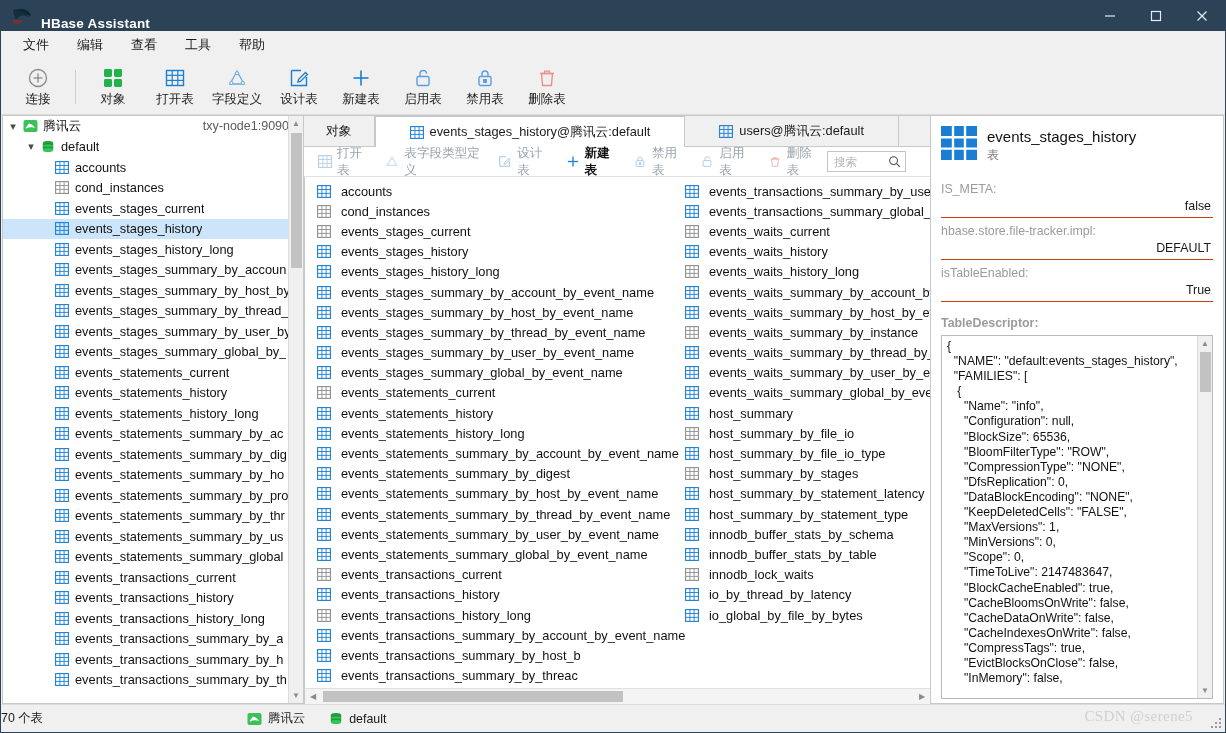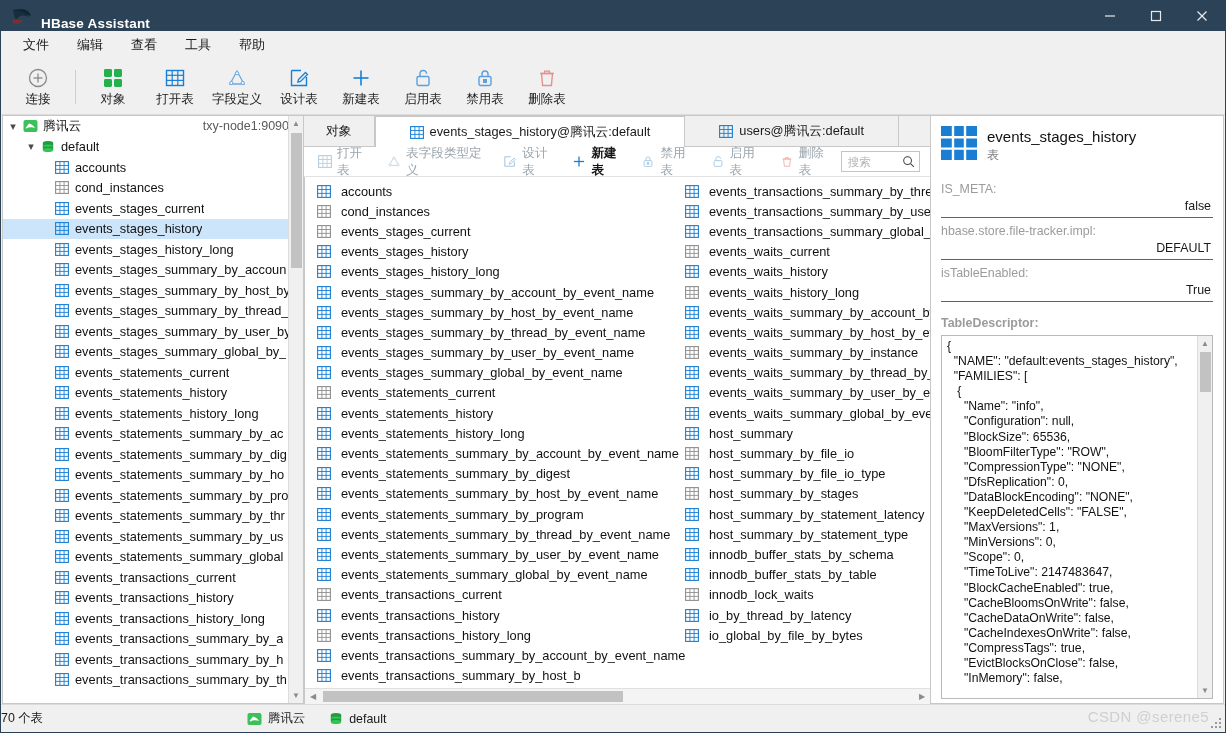--- a/index.html
+++ b/index.html
@@ -156,21 +156,21 @@
     padding-left: 6px;
     border-bottom: 1px solid #e2e2e2;
   }
   .lt-btn {
     display: flex; align-items: center; gap: 5px;
     padding: 3px 8px; font-size: 12.6px; color: #9aa5ad;
   }
   .lt-btn.enabled { color: #161616; font-weight: bold; }
   .lt-btn.dim { color: #9aa5ad; }
   .search-box {
-    margin-left: auto; margin-right: 10px;
+    margin-left: auto; margin-right: 24px;
     width: 84px; height: 21px;
     border: 1px solid #c4c4c4; background: #ffffff;
     display: flex; align-items: center; padding: 0 4px;
   }
   .search-box input {
     border: none; outline: none; width: 56px; font-size: 11.5px;
     color: #2b2b2b; font-family: inherit; background: transparent;
   }
   .search-box input::placeholder { color: #b4b4b4; }
 
@@ -263,22 +263,22 @@
     background: #f0f0f0;
     border-top: 1px solid #dcdcdc;
     display: flex; align-items: center;
     padding: 0 0; font-size: 12.4px; color: #1a1a1a;
     position: relative;
   }
   .st-left { }
   .st-conn { display: flex; align-items: center; gap: 6px; margin-left: 204px; }
   .st-db { display: flex; align-items: center; gap: 6px; margin-left: 24px; }
   .watermark {
-    position: absolute; right: 16px; top: 3px;
-    font-size: 15px; color: #cfcfcf; letter-spacing: .4px;
+    position: absolute; right: 32px; top: 3px;
+    font-size: 15px; color: #cfcfcf; letter-spacing: .4px; font-family: Liberation Serif, serif;
   }
   .resize-grip {
     position: absolute; right: 2px; bottom: 2px;
     width: 14px; height: 14px;
   }
   svg { display: block; }
 </style>
 </head>
 <body>
 
@@ -1090,32 +1090,20 @@
               <span class="li-ico">
                 <svg width="14" height="13" viewBox="0 0 14 13">
                   <rect x="0.6" y="0.6" width="12.8" height="11.8" fill="none" stroke="#1a7fd4" stroke-width="1.1"></rect>
                   <line x1="0.6" y1="4.5" x2="13.4" y2="4.5" stroke="#1a7fd4" stroke-width="0.9"></line>
                   <line x1="0.6" y1="8.4" x2="13.4" y2="8.4" stroke="#1a7fd4" stroke-width="0.9"></line>
                   <line x1="4.9" y1="0.6" x2="4.9" y2="12.4" stroke="#1a7fd4" stroke-width="0.9"></line>
                   <line x1="9.1" y1="0.6" x2="9.1" y2="12.4" stroke="#1a7fd4" stroke-width="0.9"></line>
                 </svg>
               </span>
               <span class="li-label">events_statements_summary_by_host_by_event_name</span>
-            </div>
-            <div class="list-item">
-              <span class="li-ico">
-                <svg width="14" height="13" viewBox="0 0 14 13">
-                  <rect x="0.6" y="0.6" width="12.8" height="11.8" fill="none" stroke="#1a7fd4" stroke-width="1.1"></rect>
-                  <line x1="0.6" y1="4.5" x2="13.4" y2="4.5" stroke="#1a7fd4" stroke-width="0.9"></line>
-                  <line x1="0.6" y1="8.4" x2="13.4" y2="8.4" stroke="#1a7fd4" stroke-width="0.9"></line>
-                  <line x1="4.9" y1="0.6" x2="4.9" y2="12.4" stroke="#1a7fd4" stroke-width="0.9"></line>
-                  <line x1="9.1" y1="0.6" x2="9.1" y2="12.4" stroke="#1a7fd4" stroke-width="0.9"></line>
-                </svg>
-              </span>
-              <span class="li-label">events_statements_summary_by_program</span>
             </div>
             <div class="list-item">
               <span class="li-ico">
                 <svg width="14" height="13" viewBox="0 0 14 13">
                   <rect x="0.6" y="0.6" width="12.8" height="11.8" fill="none" stroke="#1a7fd4" stroke-width="1.1"></rect>
                   <line x1="0.6" y1="4.5" x2="13.4" y2="4.5" stroke="#1a7fd4" stroke-width="0.9"></line>
                   <line x1="0.6" y1="8.4" x2="13.4" y2="8.4" stroke="#1a7fd4" stroke-width="0.9"></line>
                   <line x1="4.9" y1="0.6" x2="4.9" y2="12.4" stroke="#1a7fd4" stroke-width="0.9"></line>
                   <line x1="9.1" y1="0.6" x2="9.1" y2="12.4" stroke="#1a7fd4" stroke-width="0.9"></line>
                 </svg>

